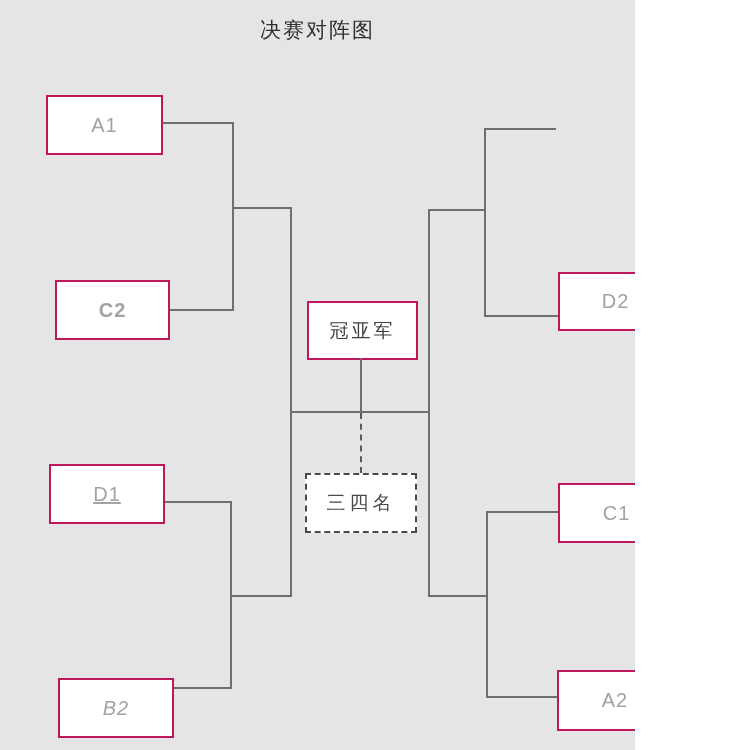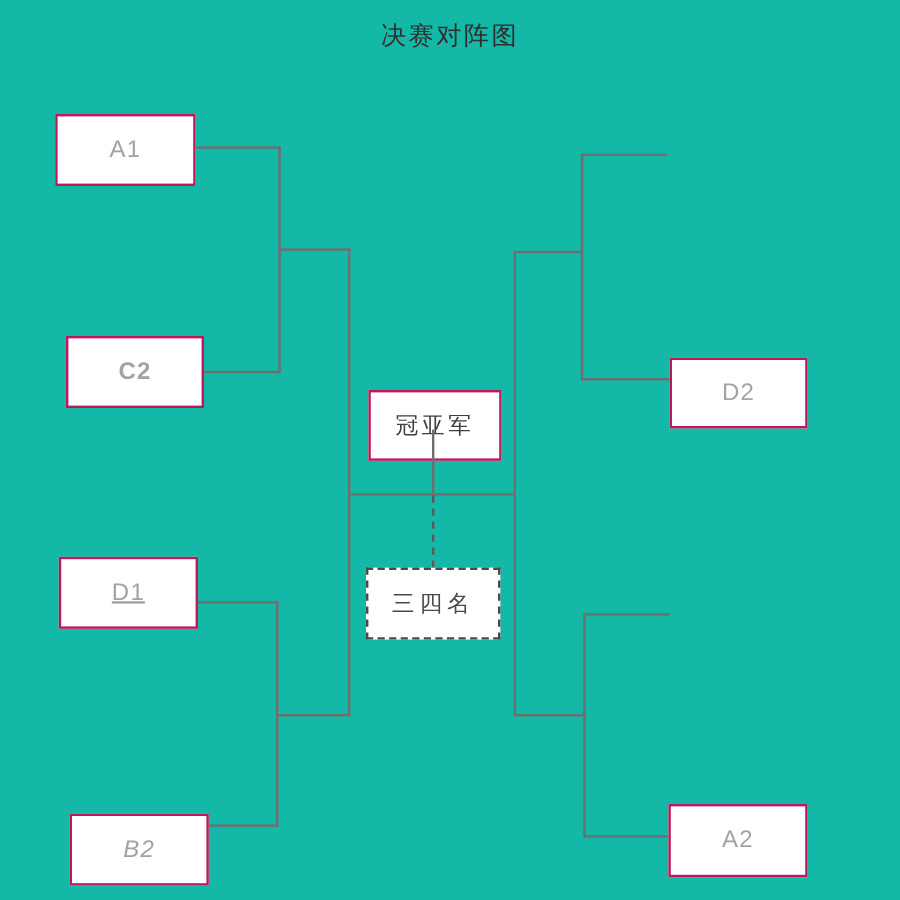--- a/index.html
+++ b/index.html
@@ -2,23 +2,23 @@
 <html><head>
 <meta charset="utf-8">
 <style>
   html, body {
     margin: 0;
     padding: 0;
     background: #ffffff;
   }
   #canvas {
     position: relative;
-    width: 750px;
+    width: 635px;
     height: 750px;
-    background: #14b8a6;
+    background: #e5e5e5;
     font-family: "Liberation Sans", sans-serif;
     overflow: hidden;
   }
   .title {
     position: absolute;
     left: 0;
     right: 0;
     top: 16px;
     text-align: center;
     font-family: "Liberation Serif", "DejaVu Serif", serif;
@@ -66,25 +66,26 @@
 <div id="canvas">
 
   <div class="title">决赛对阵图</div>
 
   <div class="node" style="left:46px; top:95px; width:117px; height:60px;">A1</div>
   <div class="node" style="left:55px; top:280px; width:115px; height:60px;font-weight:bold;">C2</div>
 
   <div class="node" style="left:49px; top:464px; width:116px; height:60px;text-decoration:underline;">D1</div>
   <div class="node" style="left:58px; top:678px; width:116px; height:60px;font-style:italic;">B2</div>
 
-  <div class="node" style="left:558px; top:298px; width:115px; height:59px;">D2</div>
+  <div class="node" style="left:558px; top:272px; width:115px; height:59px;">D2</div>
 
+  <div class="node" style="left:558px; top:483px; width:117px; height:60px;">C1</div>
   <div class="node" style="left:557px; top:670px; width:116px; height:61px;">A2</div>
 
-  <div class="node center-solid" style="left:307px; top:301px; width:111px; height:59px;margin-top:24px;">冠亚军</div>
+  <div class="node center-solid" style="left:307px; top:301px; width:111px; height:59px;">冠亚军</div>
 
   <div class="node center-dashed" style="left:305px; top:473px; width:112px; height:60px;">三四名</div>
 
   <div class="line" style="left:163px; top:122px; width:71px; height:2px;"></div>
   <div class="line" style="left:170px; top:309px; width:64px; height:2px;"></div>
   <div class="line" style="left:232px; top:122px; width:2px; height:189px;"></div>
   <div class="line" style="left:232px; top:207px; width:60px; height:2px;"></div>
 
   <div class="line" style="left:165px; top:501px; width:67px; height:2px;"></div>
   <div class="line" style="left:174px; top:687px; width:58px; height:2px;"></div>

